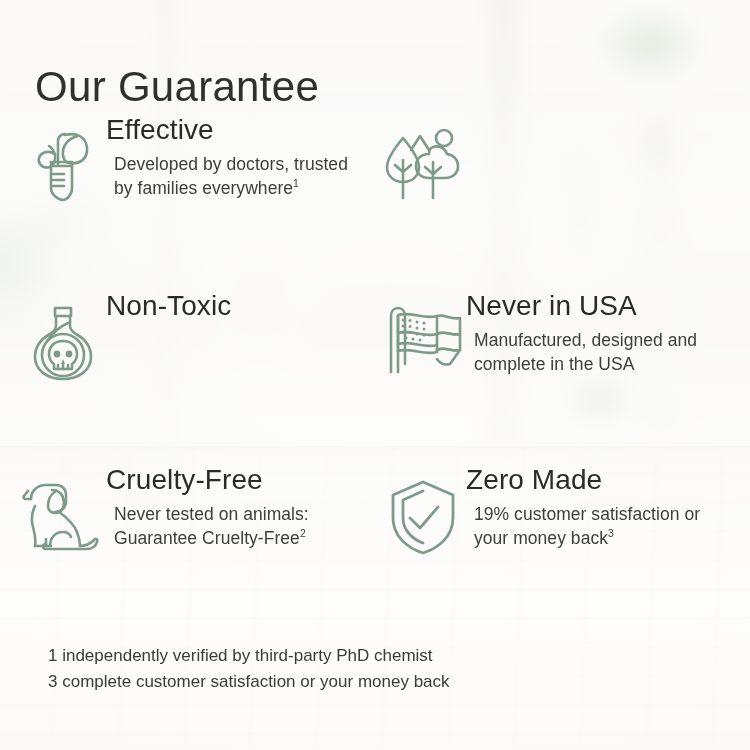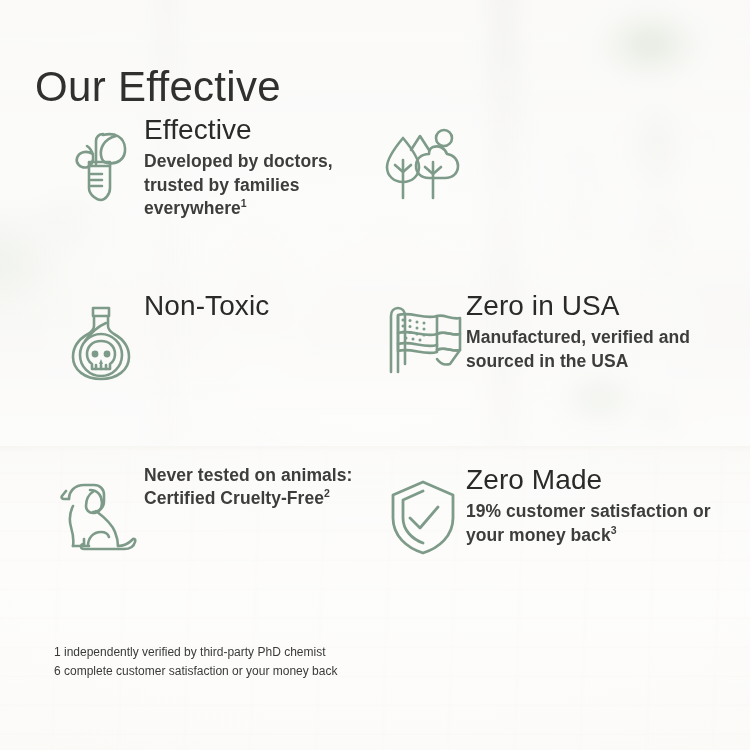--- a/index.html
+++ b/index.html
@@ -126,21 +126,21 @@
   .grid {
     position: absolute;
     left: 0;
     top: 114px;
     width: 750px;
   }
   .row {
     display: flex;
     width: 750px;
   }
-  .col-left  { width: 370px; padding-left: 58px; box-sizing: border-box; }
+  .col-left  { width: 370px; padding-left: 20px; box-sizing: border-box; }
   .col-right { width: 380px; padding-left: 10px; box-sizing: border-box; }
 
   .feature {
     display: flex;
     align-items: flex-start;
   }
   .feature-icon {
     width: 86px;
     flex: 0 0 86px;
     display: flex;
@@ -156,41 +156,41 @@
     font-size: 28px;
     font-weight: 300;
     color: #2a2b29;
     line-height: 1.12;
     letter-spacing: 0.1px;
     margin: 0 0 5px 0;
     white-space: nowrap;
   }
   .feature-desc {
     font-size: 17.5px;
-    font-weight: 700;
+    font-weight: 400;
     color: #3d3e3c;
     line-height: 1.33;
     letter-spacing: 0.05px;
-    margin: 0;
+    margin: 8px;
     max-width: 246px;
   }
   .feature-desc sup {
     font-size: 10.5px;
     vertical-align: super;
     line-height: 0;
   }
 
   .row-1 { height: 176px; }
   .row-2 { height: 174px; }
 
   .footnotes {
     position: absolute;
-    left: 54px;
+    left: 48px;
     top: 643px;
-    font-size: 12px;
+    font-size: 17px;
     font-weight: 400;
     color: #3a3b39;
     line-height: 1.55;
   }
   .footnote { white-space: nowrap; }
 </style>
 </head>
 <body>
 
 <div id="page">
@@ -201,21 +201,21 @@
     <div class="bg-wood">
       
       
     </div>
     <div class="bg-wash"></div>
     <div class="bg-vignette"></div>
   </div>
 
   <div class="content">
 
-    <h1 class="page-title">Our Effective</h1>
+    <h1 class="page-title">Our Guarantee</h1>
 
     <div class="grid">
 
       <div class="row row-1">
 
         <div class="col-left">
           <div class="feature">
             <div class="feature-icon">
               <svg width="58" height="74" viewBox="0 0 58 74" fill="none" stroke="#7d9b88" stroke-width="2.6" stroke-linecap="round" stroke-linejoin="round">
                 <path d="M24 36 L24 13 C24 9 27 6 31 6"></path>
@@ -302,22 +302,22 @@
                     <circle cx="29" cy="28.5" r="1.5"></circle>
                   <circle cx="36" cy="30" r="1.5"></circle>
                     <circle cx="43" cy="31" r="1.5"></circle>
                   <circle cx="25" cy="34" r="1.5"></circle>
                     <circle cx="32" cy="35" r="1.5"></circle>
                   <circle cx="39" cy="36" r="1.5"></circle>
                 </g>
               </svg>
             </div>
             <div class="feature-text">
-              <div class="feature-title">Zero in USA</div>
-              <p class="feature-desc"><span>Manufactured, verified and sourced in the USA</span><sup></sup></p>
+              <div class="feature-title">Never in USA</div>
+              <p class="feature-desc"><span>Manufactured, designed and complete in the USA</span><sup></sup></p>
             </div>
           </div>
         </div>
 
       </div>
 
       <div class="row row-3">
 
         <div class="col-left">
           <div class="feature">
@@ -328,21 +328,22 @@
                 <path d="M30 12 C38 12 42 18 42 25 C42 31 38 35 33 35 C29 35 26 32 26 28 C26 22 29 16 34 13"></path>
                 <path d="M13 28 C10 34 9 42 11 49 C13 56 14 62 13 68"></path>
                 <path d="M13 68 L29 68"></path>
                 <path d="M36 33 C44 39 52 46 55 54 C57 59 58 64 58 68"></path>
                 <path d="M28 68 C28 60 33 54 41 54 C45 54 48 56 49 59"></path>
                 <path d="M24 68 L24 61"></path>
                 <path d="M58 68 C62 68 68 66 72 62 C74 60 76 61 75 64 C74 68 70 71 64 71 L24 71 C22 71 21 70 21 68.5 C21 67 22 66 24 66"></path>
               </svg>
             </div>
             <div class="feature-text">
-              <p class="feature-desc"><span>Never tested on animals: Certified Cruelty-Free</span><sup>2</sup></p>
+              <div class="feature-title">Cruelty-Free</div>
+              <p class="feature-desc"><span>Never tested on animals: Guarantee Cruelty-Free</span><sup>2</sup></p>
             </div>
           </div>
         </div>
 
         <div class="col-right">
           <div class="feature">
             <div class="feature-icon">
               <svg width="68" height="78" viewBox="0 0 68 78" fill="none" stroke="#7d9b88" stroke-width="2.8" stroke-linecap="round" stroke-linejoin="round">
                 <path d="M34 4 L64 17 L64 40 C64 58 50 70 34 75 C18 70 4 58 4 40 L4 17 Z"></path>
                 <path d="M34 13 L14 22 L14 40 C14 52 23 61 34 65"></path>
@@ -355,17 +356,17 @@
             </div>
           </div>
         </div>
 
       </div>
 
     </div>
 
     <div class="footnotes">
       <div class="footnote">1 independently verified by third-party PhD chemist</div>
-      <div class="footnote">6 complete customer satisfaction or your money back</div>
+      <div class="footnote">3 complete customer satisfaction or your money back</div>
     </div>
 
   </div>
 </div>
 
 </body></html>

